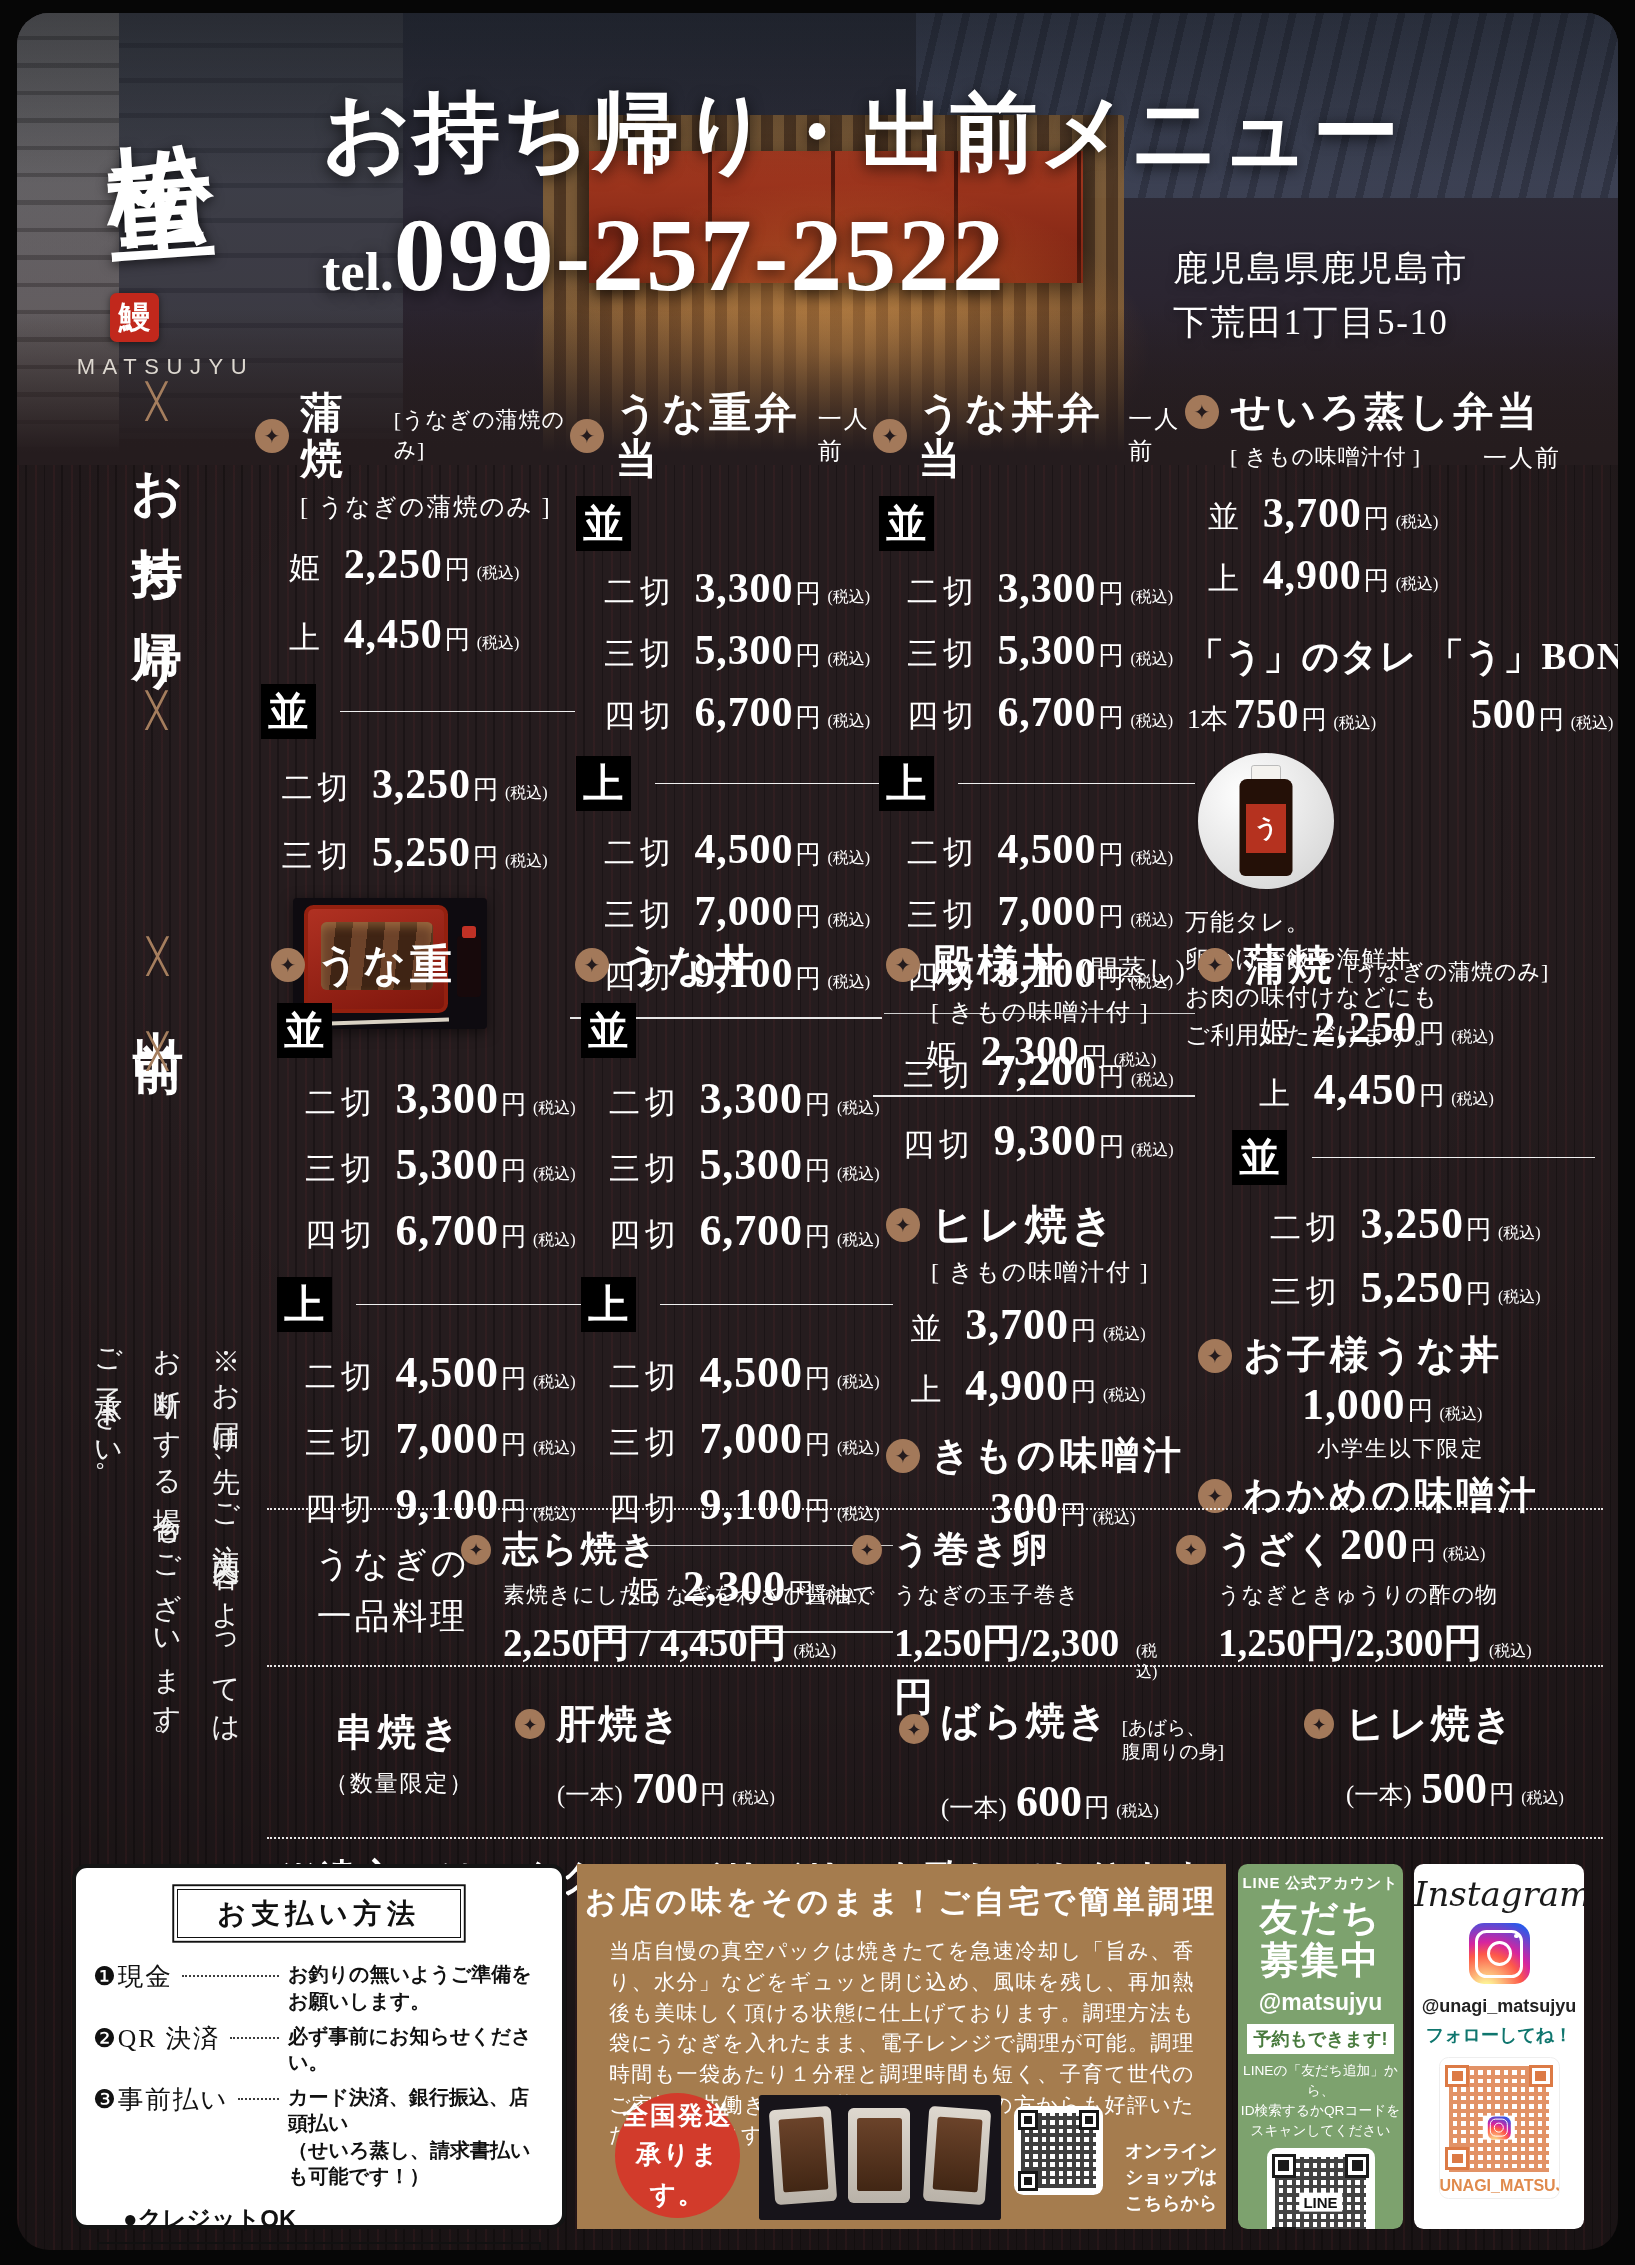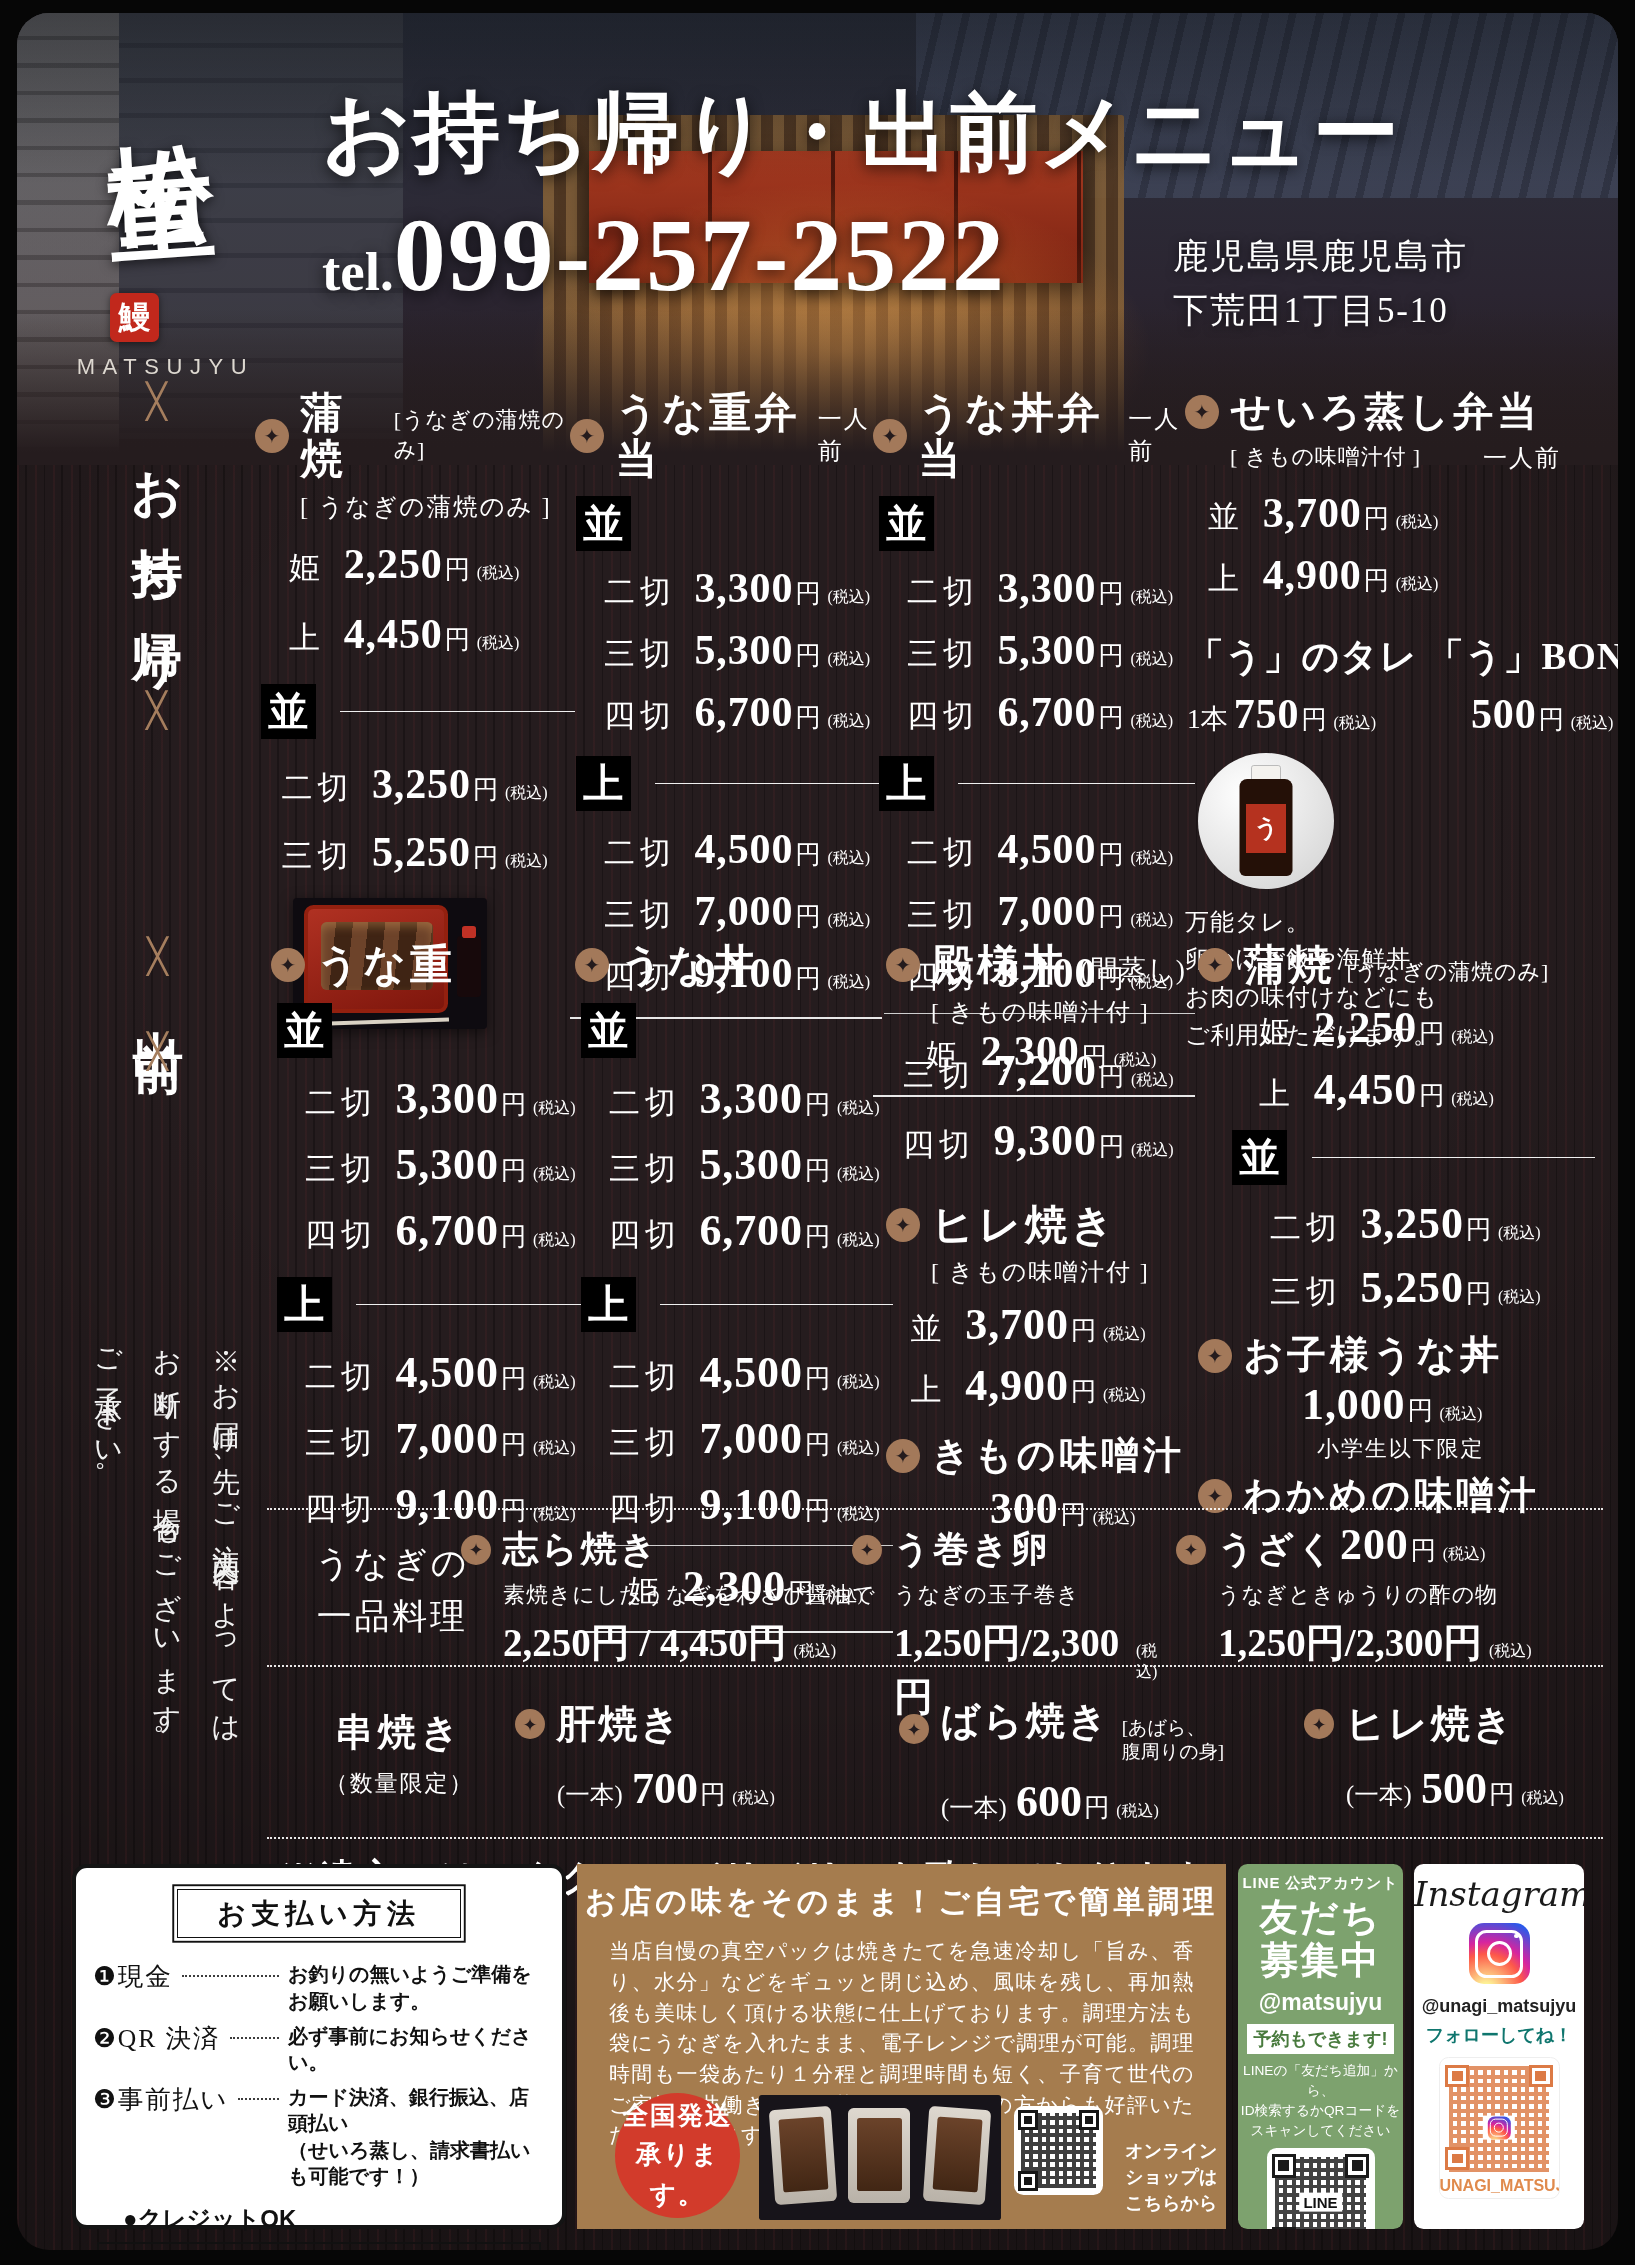--- a/index.html
+++ b/index.html
@@ -177,21 +177,21 @@
   </div>
 
   <div class="abs calli" style="left:81px;top:45px">松重</div>
   <div class="abs seal" style="left:93px;top:280px">鰻</div>
   <div class="abs romaji" style="left:49px;top:341px">MATSUJYU</div>
   <h1 class="abs title" style="left:305px;top:61px">お持ち帰り・出前メニュー</h1>
   <div class="abs tel" style="left:305px;top:182px">
     <span class="tel-label">tel.</span>
     <span class="tel-num">099-257-2522</span>
   </div>
-  <div class="abs address pre" style="left:1156px;top:217px">鹿児島県鹿児島市
+  <div class="abs address pre" style="left:1156px;top:229px">鹿児島県鹿児島市
 下荒田1丁目5-10</div>
 
   <div class="abs v-label" style="left:114px;top:371px">
     <span class="v-mark">╳</span>
     <span class="v-text">お持ち帰り</span>
     <span class="v-mark">╳</span>
   </div>
 
   <div class="mcol" style="left:238px;top:377px;width:320px">
     <div class="mhead">

